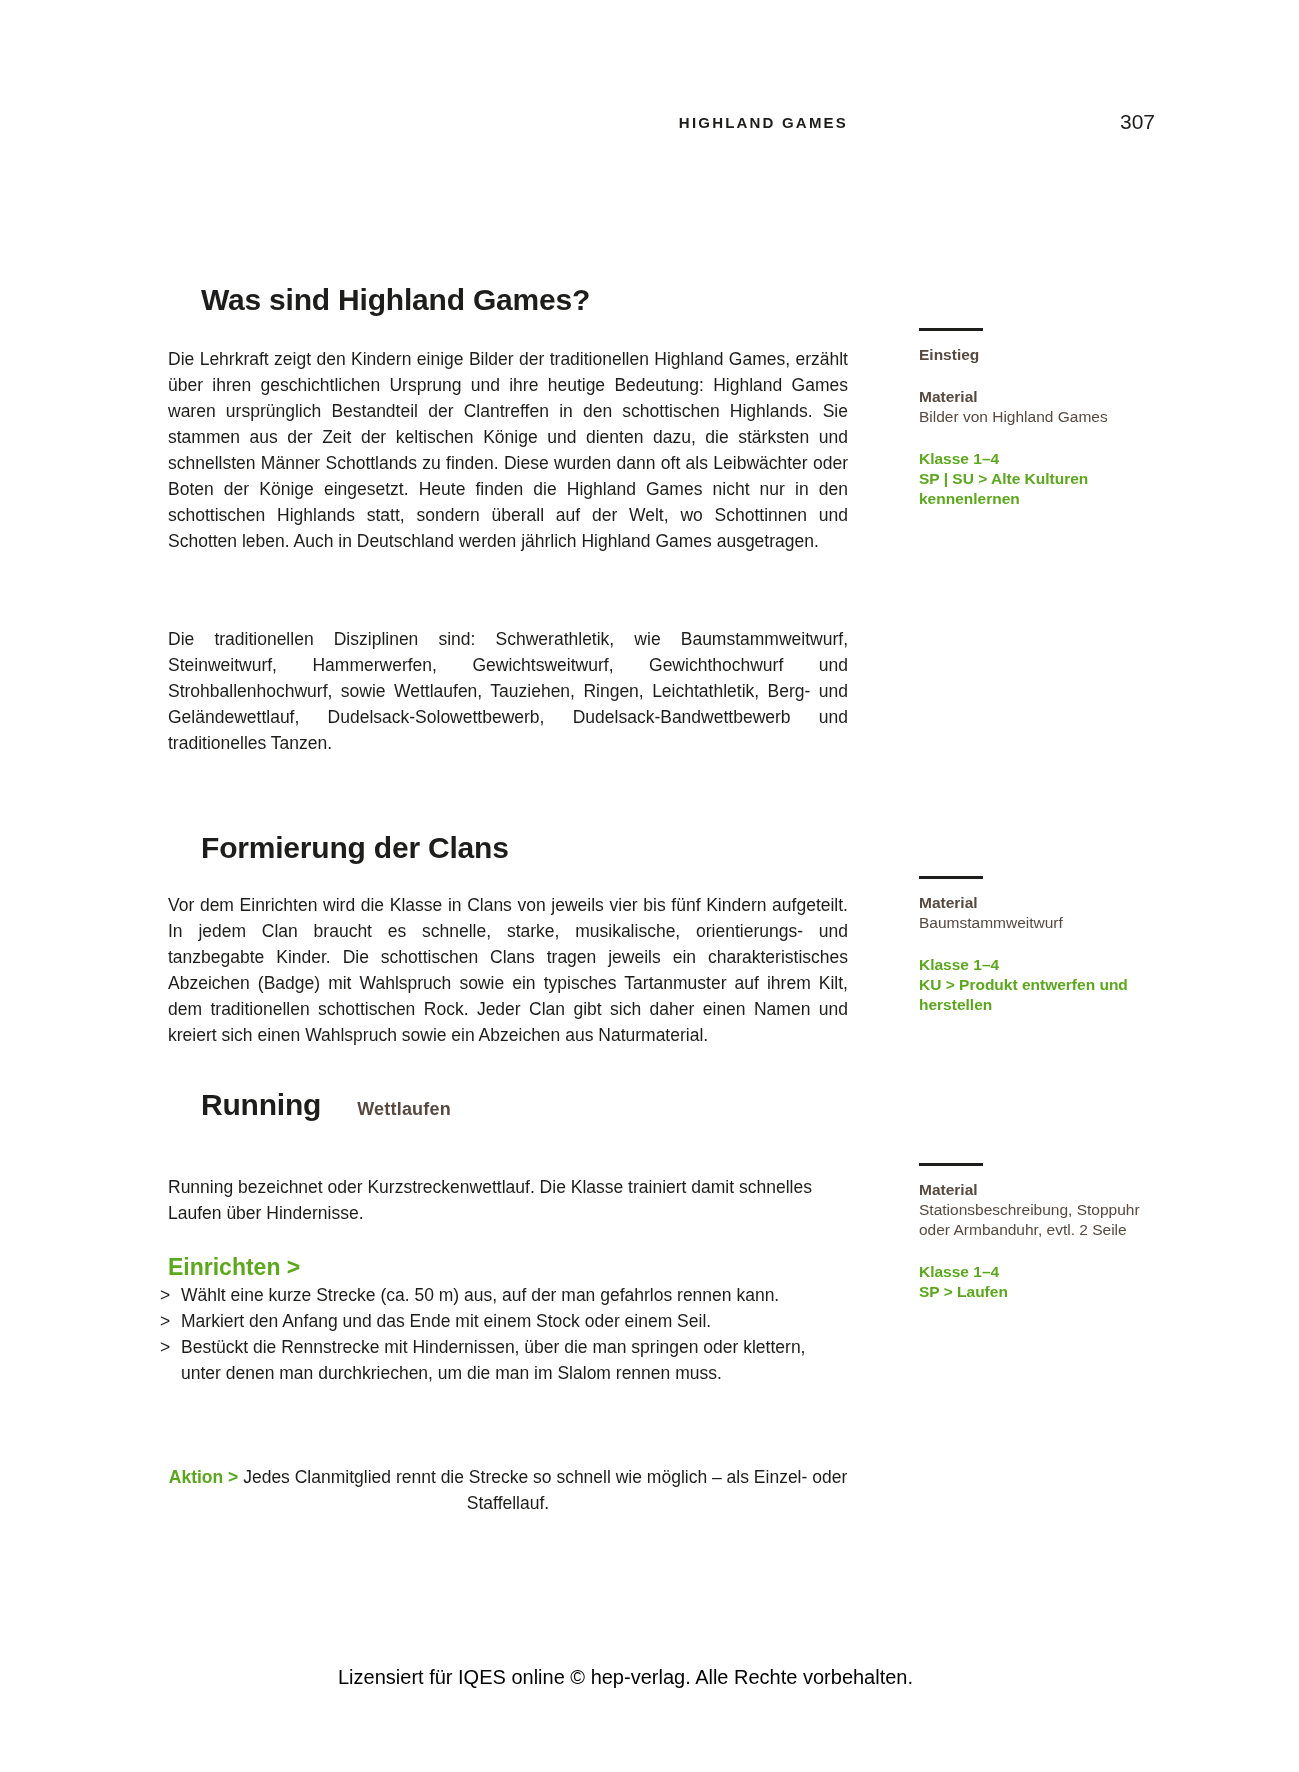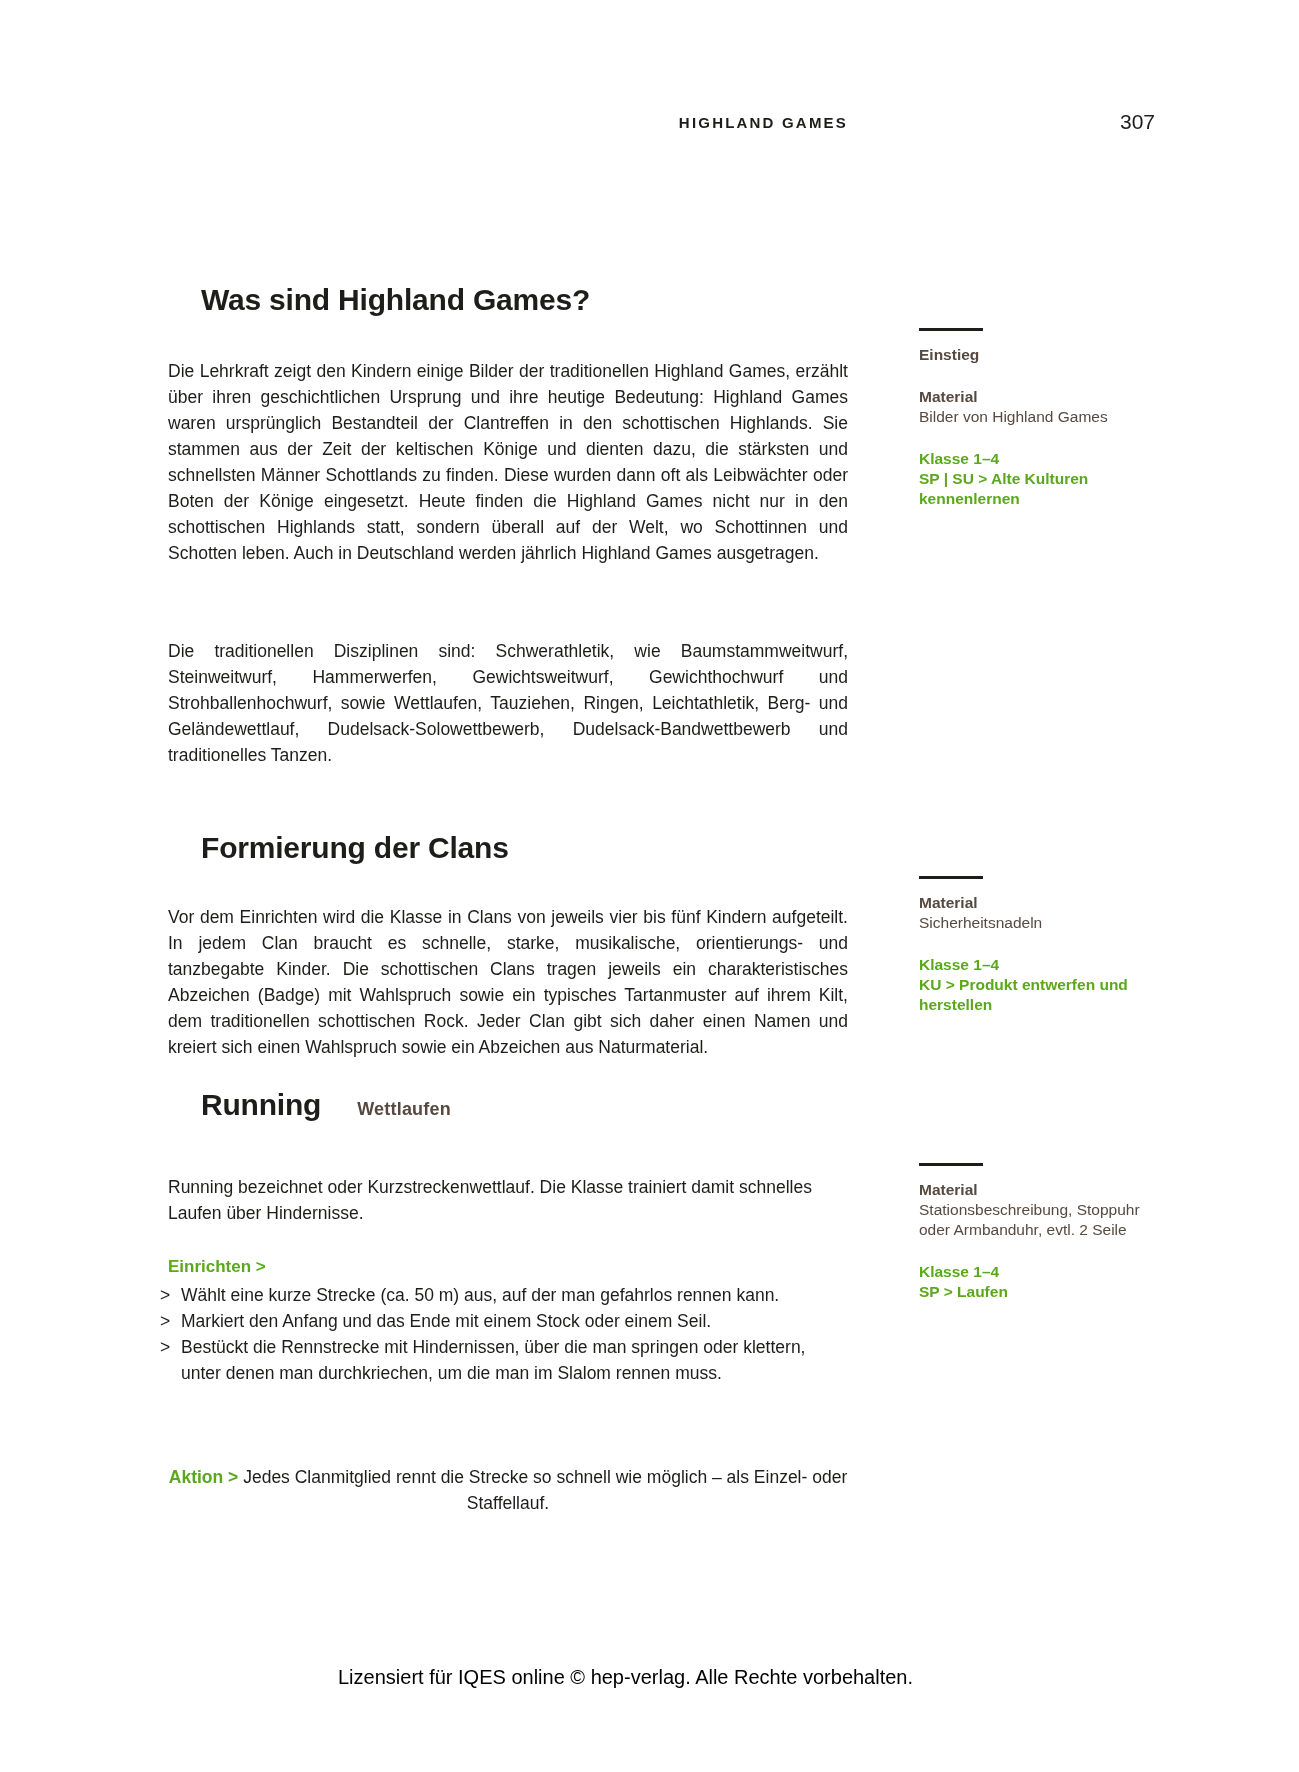--- a/index.html
+++ b/index.html
@@ -31,27 +31,27 @@
     padding-left:33px; box-sizing:border-box; white-space:nowrap;
   }
   .t1{top:283px;}
   .t2{top:831px;}
   .t3{top:1088px;}
   .subtitle{
     font-size:18px; font-weight:700; color:#57493f;
     letter-spacing:0.2px; margin-left:36px;
   }
   .para{font-size:17.5px; line-height:26px;}
-  .just{text-align:justify;margin-top:12px;}
+  .just{text-align:justify;}
   .p1{top:346px;}
   .p2{top:626px;}
   .p3{top:892px;}
   .p4{top:1174px;}
   .label-line{
-    font-size:17px; line-height:26px; font-weight:700; color:#5ba81c;
+    font-size:23px; line-height:26px; font-weight:700; color:#5ba81c;
   }
   .le{top:1254px;}
   .chevlist{top:1282px; font-size:17.5px; line-height:26px;}
   .chevitem{display:flex;}
   .chev{flex:none; width:21px; margin-left:-8px;}
   .chevtext{flex:1;}
   .pa{top:1464px;text-align:center;}
   .greenlabel{color:#5ba81c; font-weight:700;}
   
   .sb{
@@ -128,21 +128,21 @@
     <div class="group green">
       <div>Klasse 1–4</div>
       <div>SP | SU &gt; Alte Kulturen kennenlernen</div>
     </div>
   </aside>
 
   <aside class="sb sb2">
     <div class="rule"></div>
     <div class="group">
       <div class="sb-label">Material</div>
-      <div class="sb-value">Sicherheitsnadeln</div>
+      <div class="sb-value">Baumstammweitwurf</div>
     </div>
     <div class="group green">
       <div>Klasse 1–4</div>
       <div>KU &gt; Produkt entwerfen und herstellen</div>
     </div>
   </aside>
 
   <aside class="sb sb3">
     <div class="rule"></div>
     <div class="group">

